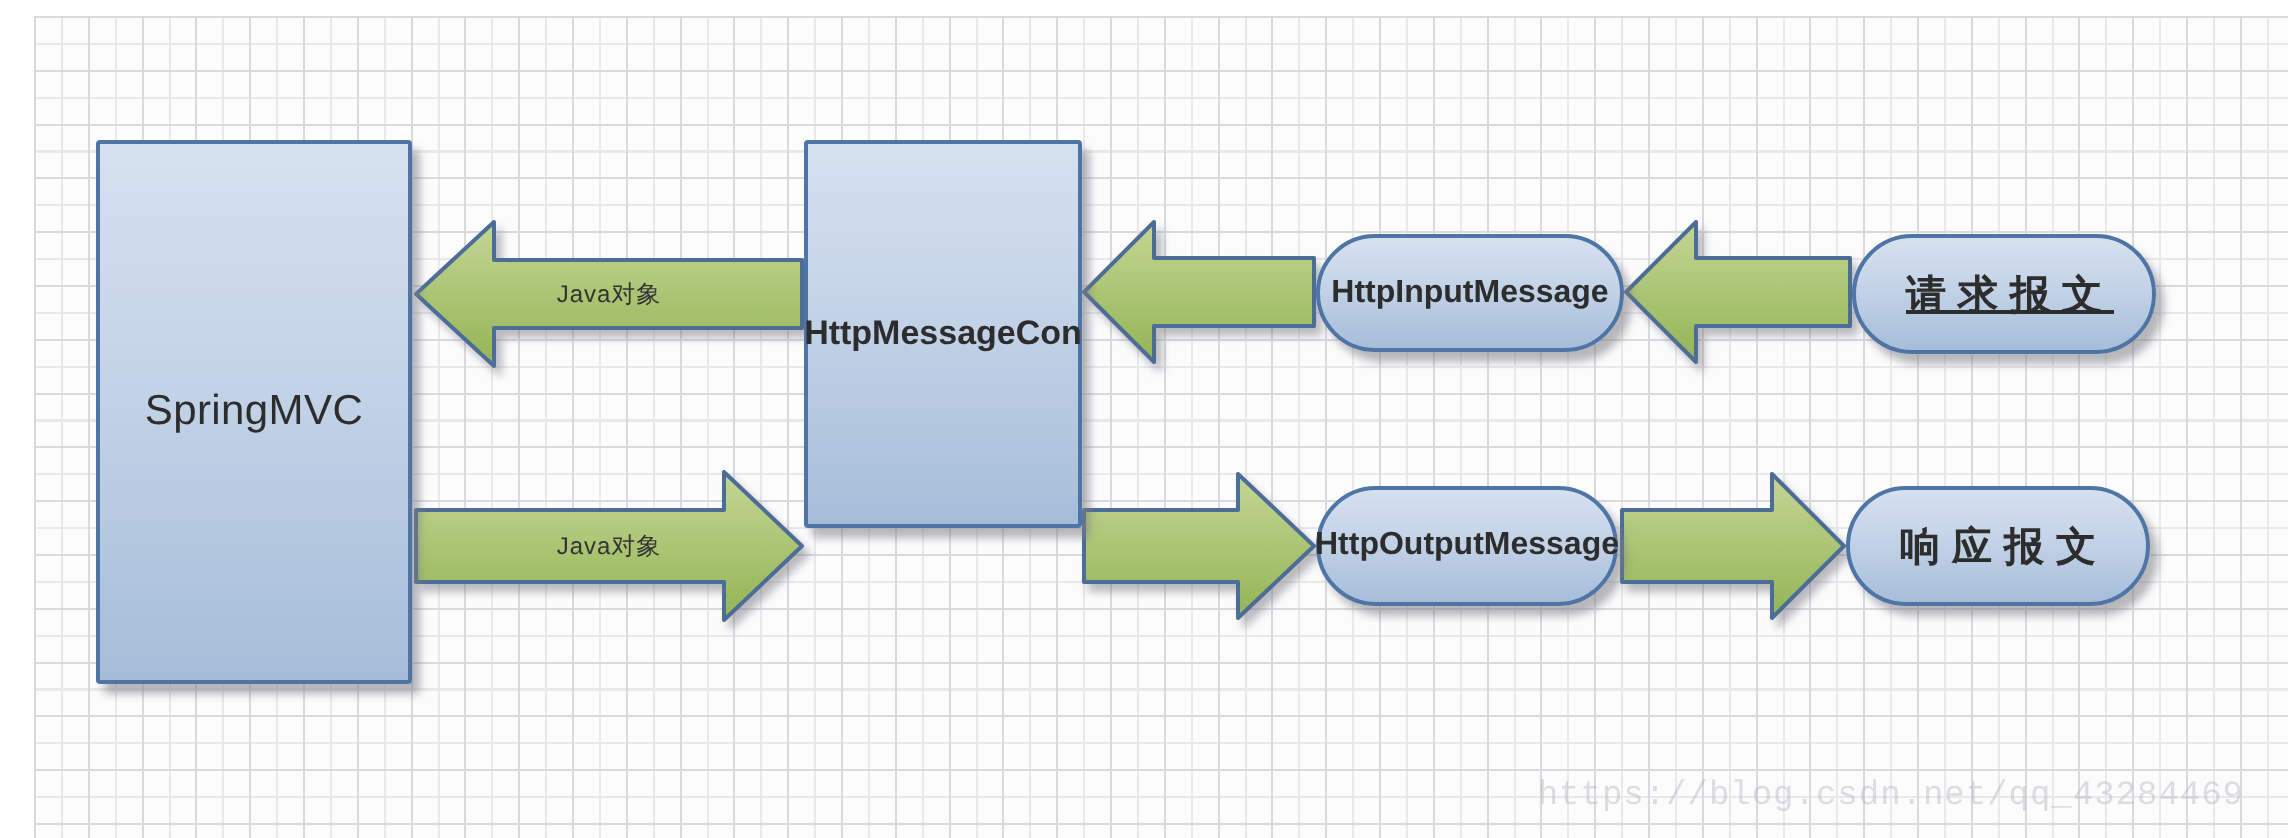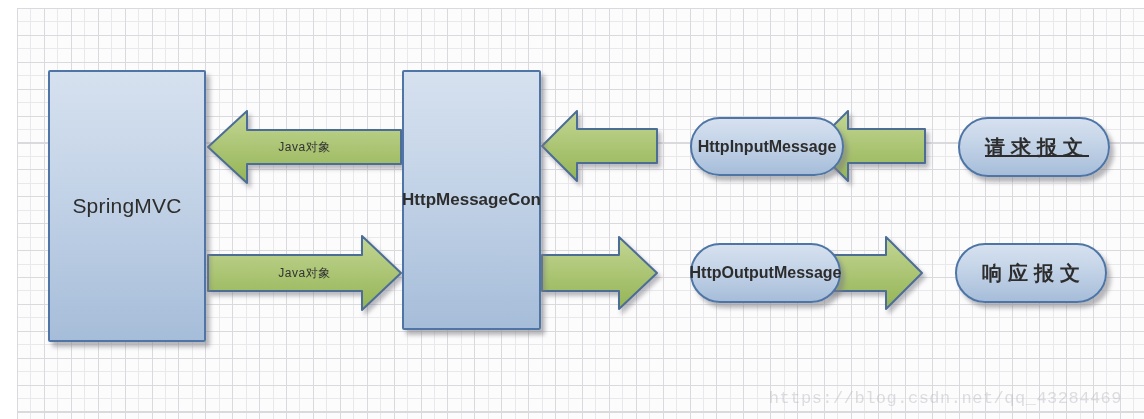--- a/index.html
+++ b/index.html
@@ -19,23 +19,23 @@
   }
   .node{
     position:absolute;
     border:2px solid #4e75a5;
     background:linear-gradient(to bottom,#d6e1ef 0%,#c3d3e7 45%,#a6bdd9 100%);
     box-shadow:4px 5px 4px rgba(125,125,132,.55);
     display:flex;align-items:center;justify-content:center;
     color:#2d2d2d;text-align:center;box-sizing:border-box;
   }
   .rect{border-radius:2px;}
-  .pill{border-radius:32px;margin-left:32px;}
+  .pill{border-radius:32px;}
   #springmvc{left:48px;top:70px;width:158px;height:272px;font-size:21px;font-weight:500;letter-spacing:.2px;align-items:center;}
-  #converter{left:402px;top:70px;width:139px;height:260px;font-size:17px;font-weight:700;line-height:1.6;}
+  #converter{left:402px;top:70px;width:139px;height:194px;font-size:17px;font-weight:700;line-height:1.6;}
   #http-input{left:658px;top:117px;width:154px;height:59px;font-size:16px;font-weight:700;}
   #request{left:926px;top:117px;width:152px;height:60px;text-decoration:underline;}
   #http-output{left:658px;top:243px;width:151px;height:60px;font-size:16px;font-weight:700;}
   #response{left:923px;top:243px;width:152px;height:60px;}
   .cjk{font-size:20px;font-weight:600;letter-spacing:6px;text-indent:6px;
        font-family:"Liberation Serif","DejaVu Serif",serif;}
   .arrow{position:absolute;filter:drop-shadow(3px 4px 2px rgba(120,120,128,.5));}
   .arrow polygon{stroke:#4c6d96;stroke-width:2;stroke-linejoin:round;}
   .arrow-label{
     position:absolute;display:flex;align-items:center;justify-content:center;

